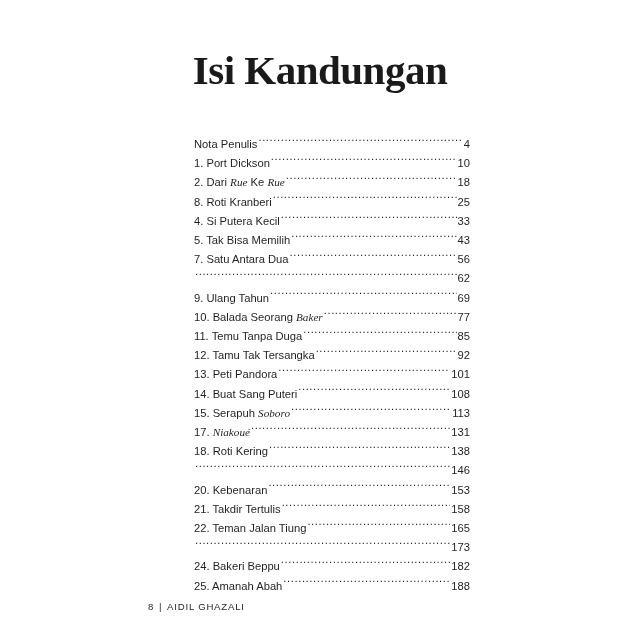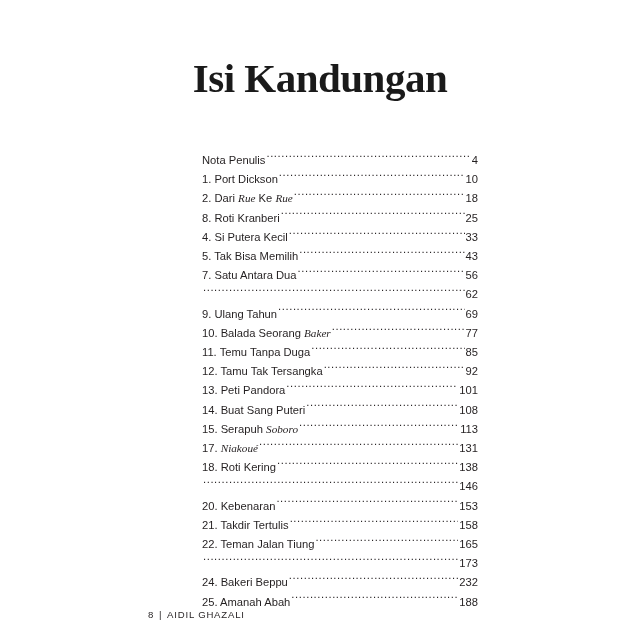--- a/index.html
+++ b/index.html
@@ -21,26 +21,26 @@
     box-sizing: border-box;
     background: #ffffff;
   }
   .title {
     text-align: center;
     font-family: "Liberation Serif", serif;
     font-weight: bold;
     font-size: 41px;
     letter-spacing: -0.5px;
     color: #1a1a1a;
-    margin: 8px;
+    margin: 0;
     padding-top: 48px;
     line-height: 1.1;
   }
   .toc {
-    margin: 16px;
+    margin: 8px;
     padding: 0;
     list-style: none;
     position: absolute;
     left: 186px;
     top: 127px;
     width: 276px;
   }
   .toc-item {
     display: flex;
     align-items: baseline;
@@ -210,21 +210,21 @@
         <span class="dots"></span>
         <span class="toc-page">165</span>
       </li>
       <li class="toc-item">
         <span class="dots"></span>
         <span class="toc-page">173</span>
       </li>
       <li class="toc-item">
         <span class="toc-label">24. Bakeri Beppu</span>
         <span class="dots"></span>
-        <span class="toc-page">232</span>
+        <span class="toc-page">182</span>
       </li>
       <li class="toc-item">
         <span class="toc-label">25. Amanah Abah</span>
         <span class="dots"></span>
         <span class="toc-page">188</span>
       </li>
     </ul>
 
   <div class="footer">
     <span class="fnum">8</span>

